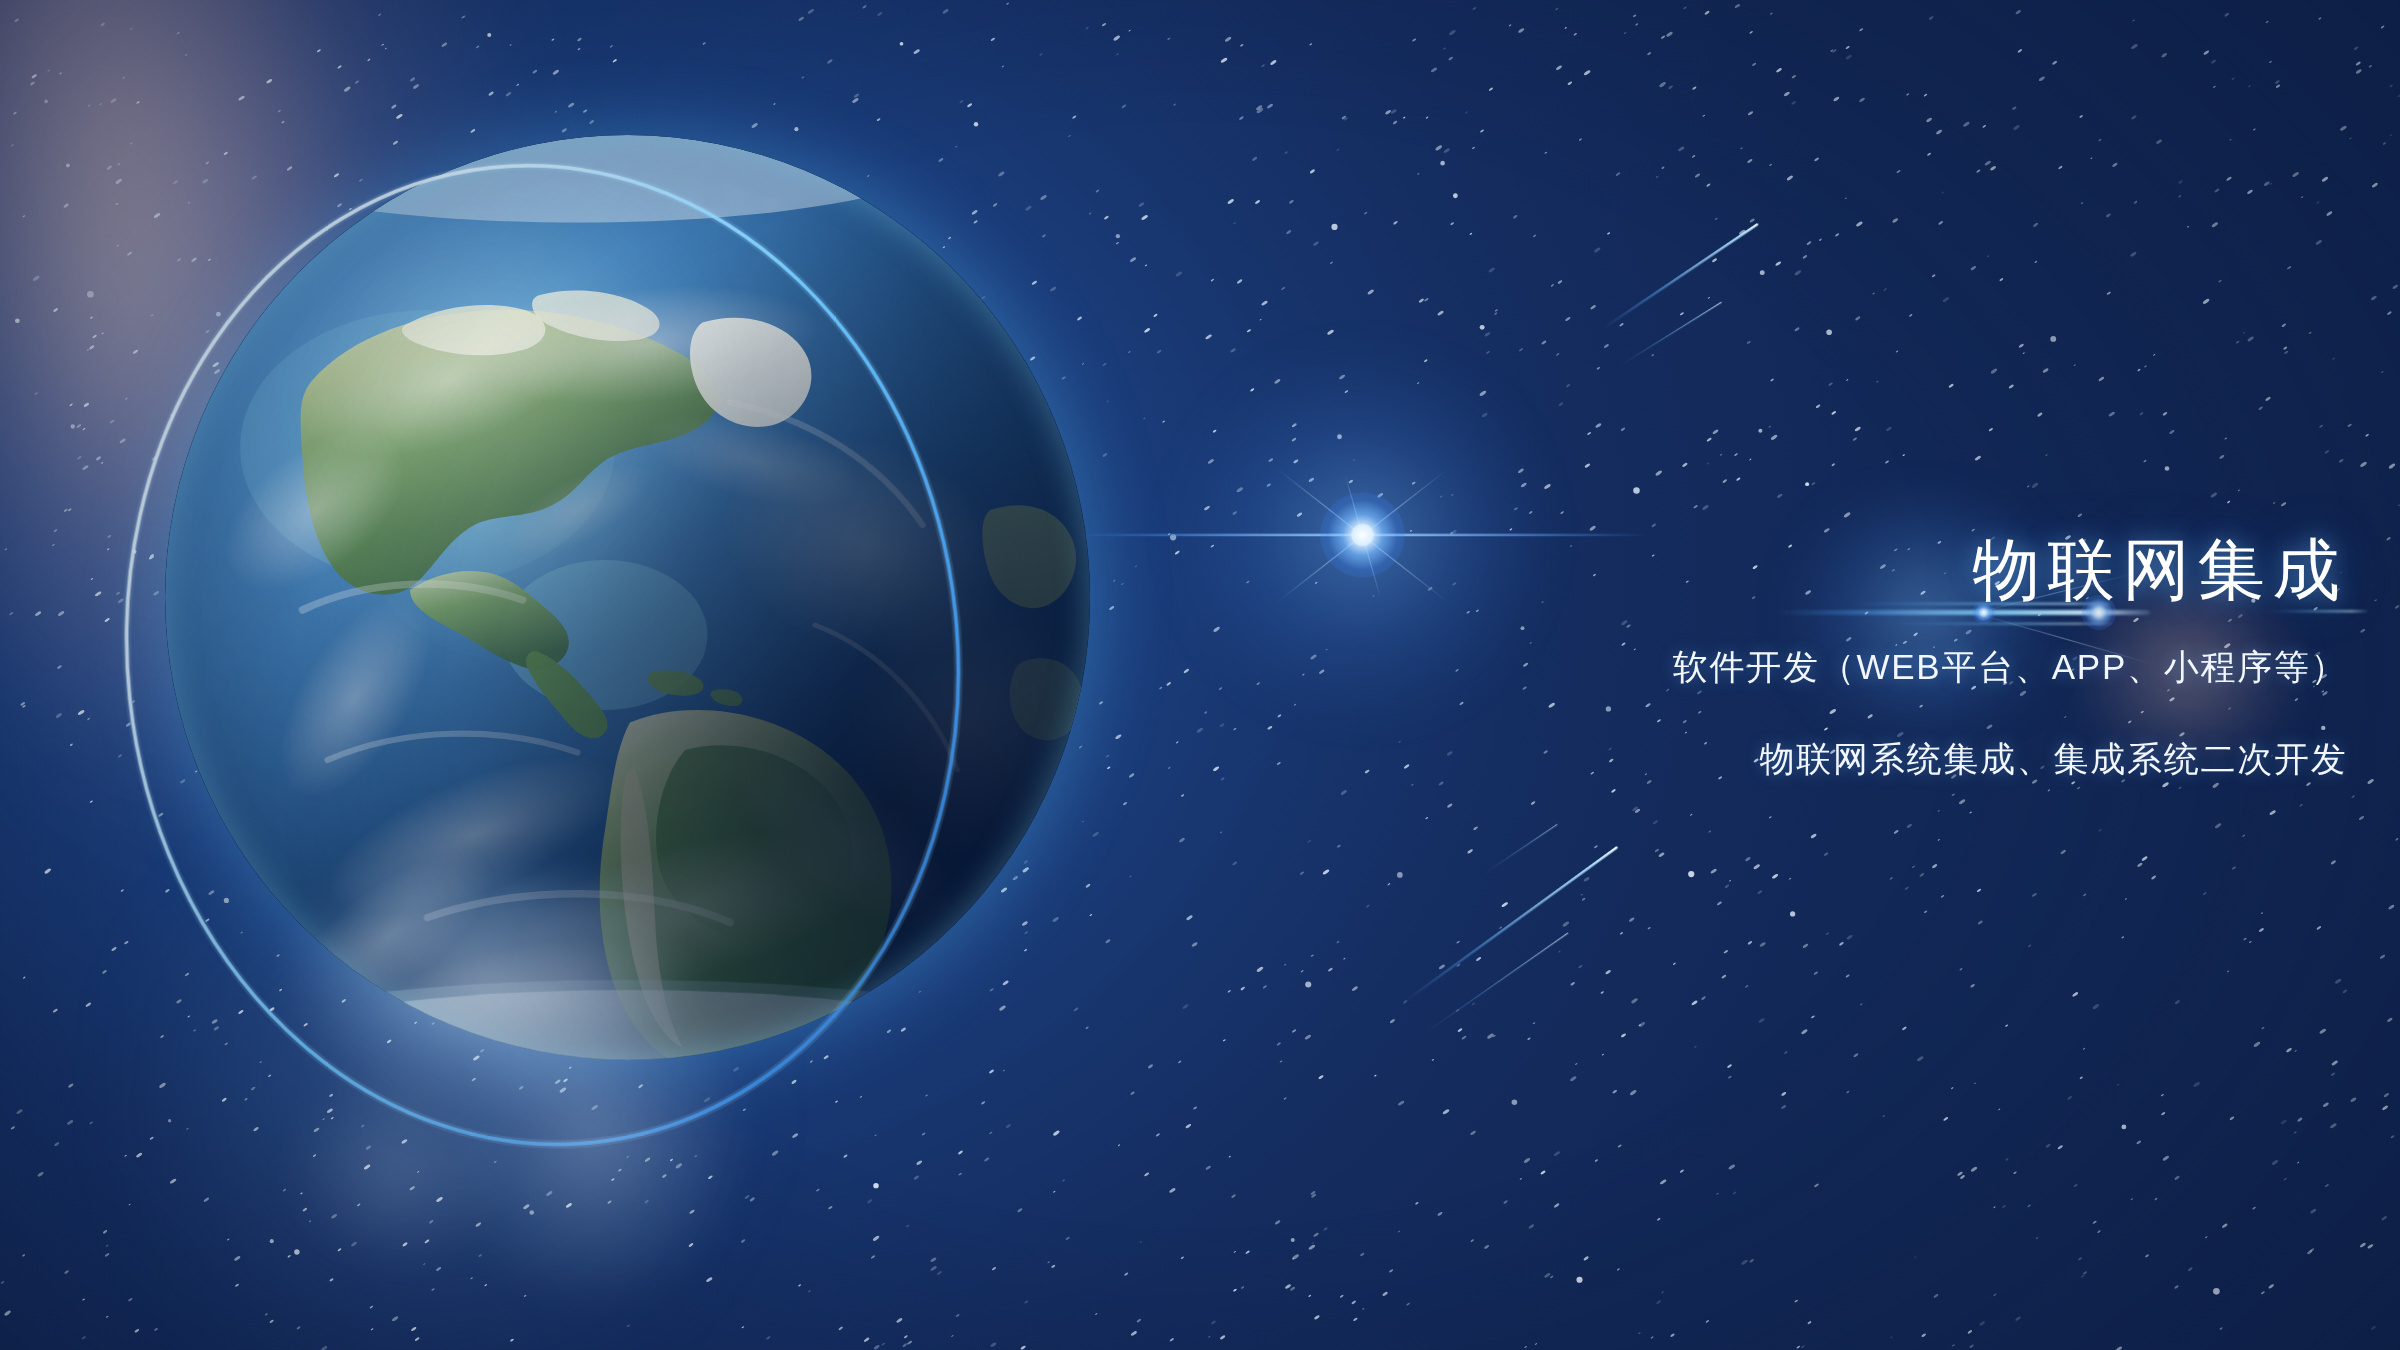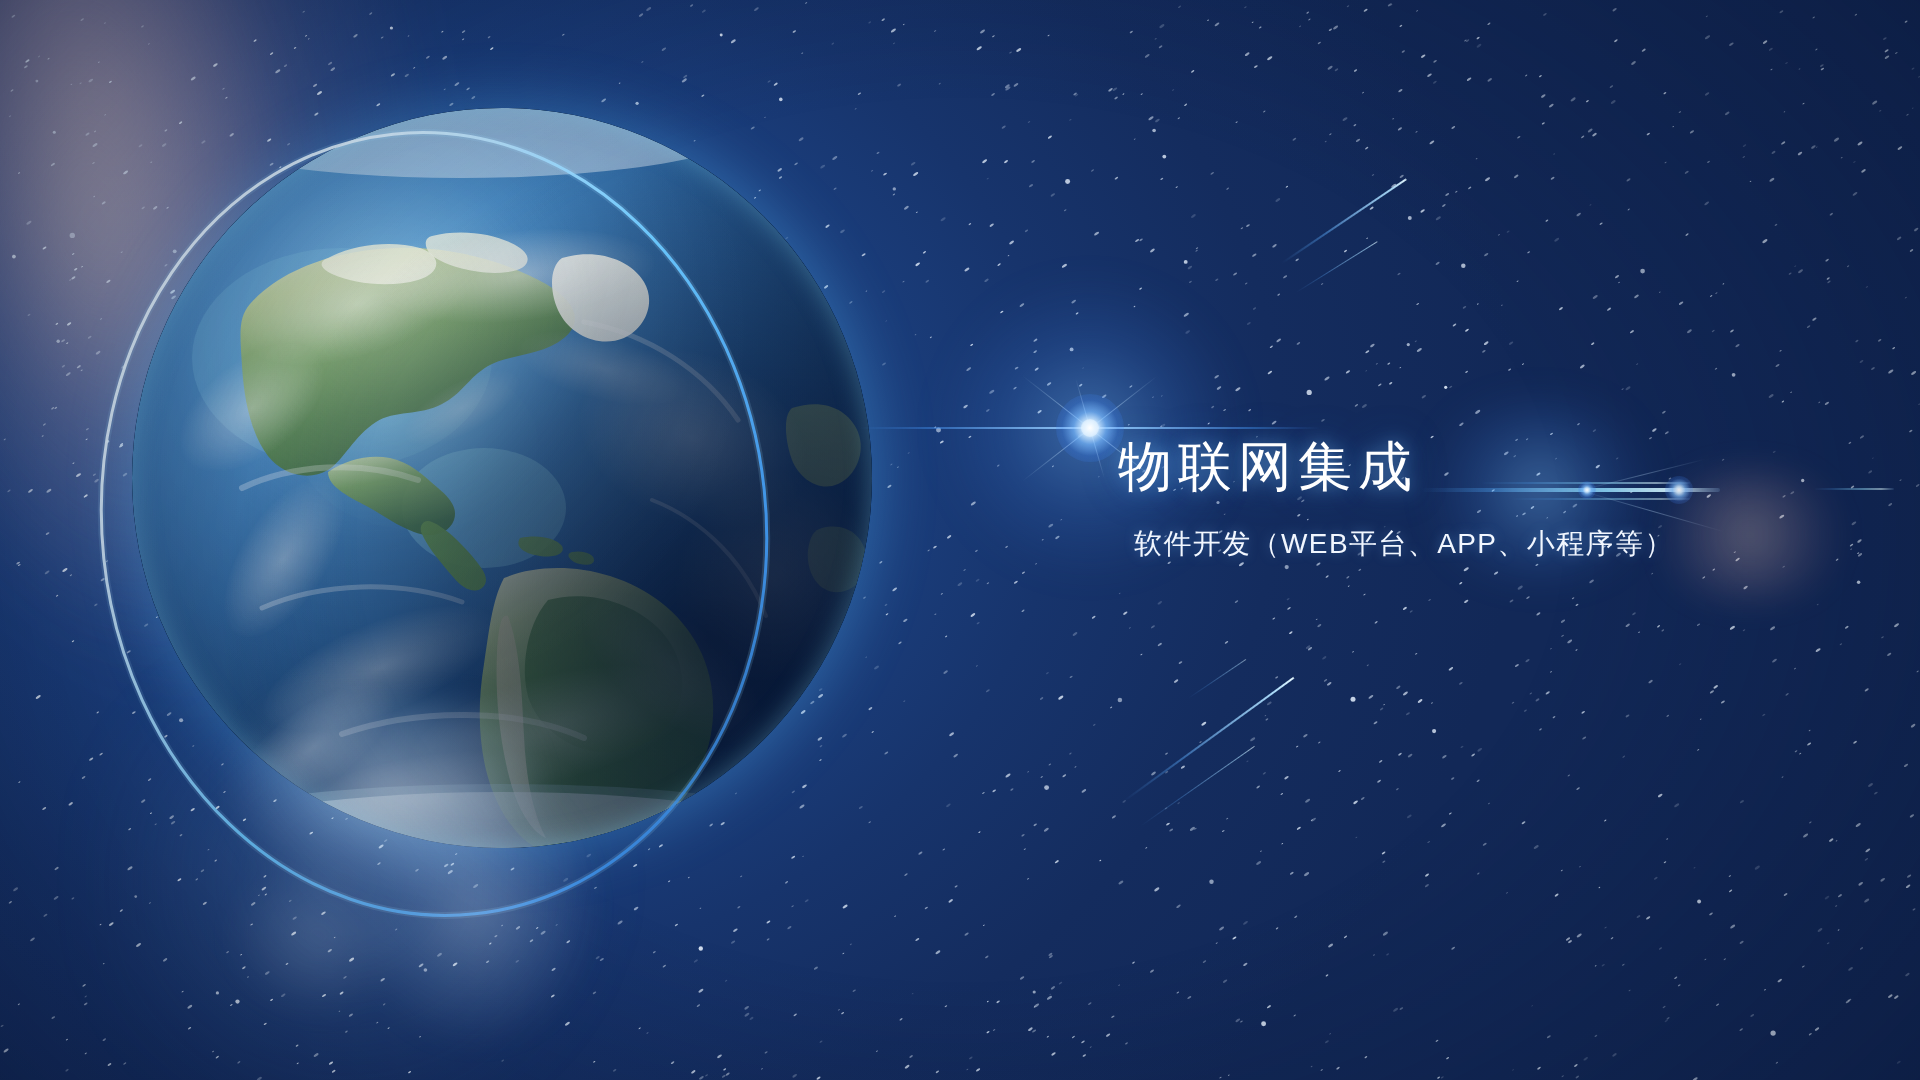--- a/index.html
+++ b/index.html
@@ -187,22 +187,23 @@
   .warm-glow {
     position:absolute;
     border-radius:50%;
     background: radial-gradient(circle, rgba(255,215,195,0.34) 0%, rgba(240,180,175,0.16) 38%, rgba(200,150,180,0.0) 72%);
     filter: blur(16px);
   }
 
   
   .text-block {
     position: absolute;
-    left: 1118px; top: 435px;
+    left: 1118px; top: 425px;
     width: 760px;
+    text-align: right;
   }
   .headline {
     font-size: 54px;
     line-height: 62px;
     color: #ffffff;
     letter-spacing: 6px;
     font-weight: 400;
     text-shadow: 0 0 18px rgba(120,195,255,0.55), 0 0 42px rgba(60,140,240,0.35);
     white-space: nowrap;
   }
@@ -1765,15 +1766,16 @@
   <div class="meteor" style="left:1296px; top:292px; width:96px; height:1.4px; transform: rotate(-32deg); transform-origin:left center; opacity:0.7;"></div>
   <div class="meteor" style="left:1124px; top:800px; width:210px; transform: rotate(-36deg); transform-origin:left center;"></div>
   <div class="meteor" style="left:1140px; top:826px; width:140px; height:1.4px; transform: rotate(-35deg); transform-origin:left center; opacity:0.65;"></div>
   <div class="meteor" style="left:1188px; top:698px; width:70px; height:1.2px; transform: rotate(-34deg); transform-origin:left center; opacity:0.5;"></div>
 
   <div class="bg-vignette"></div>
 
   <div class="text-block">
     <div class="headline">物联网集成</div>
     <div class="sub">软件开发（WEB平台、APP、小程序等）</div>
+    <div class="sub sub2">物联网系统集成、集成系统二次开发</div>
   </div>
 
 </div>
 
 </body></html>

